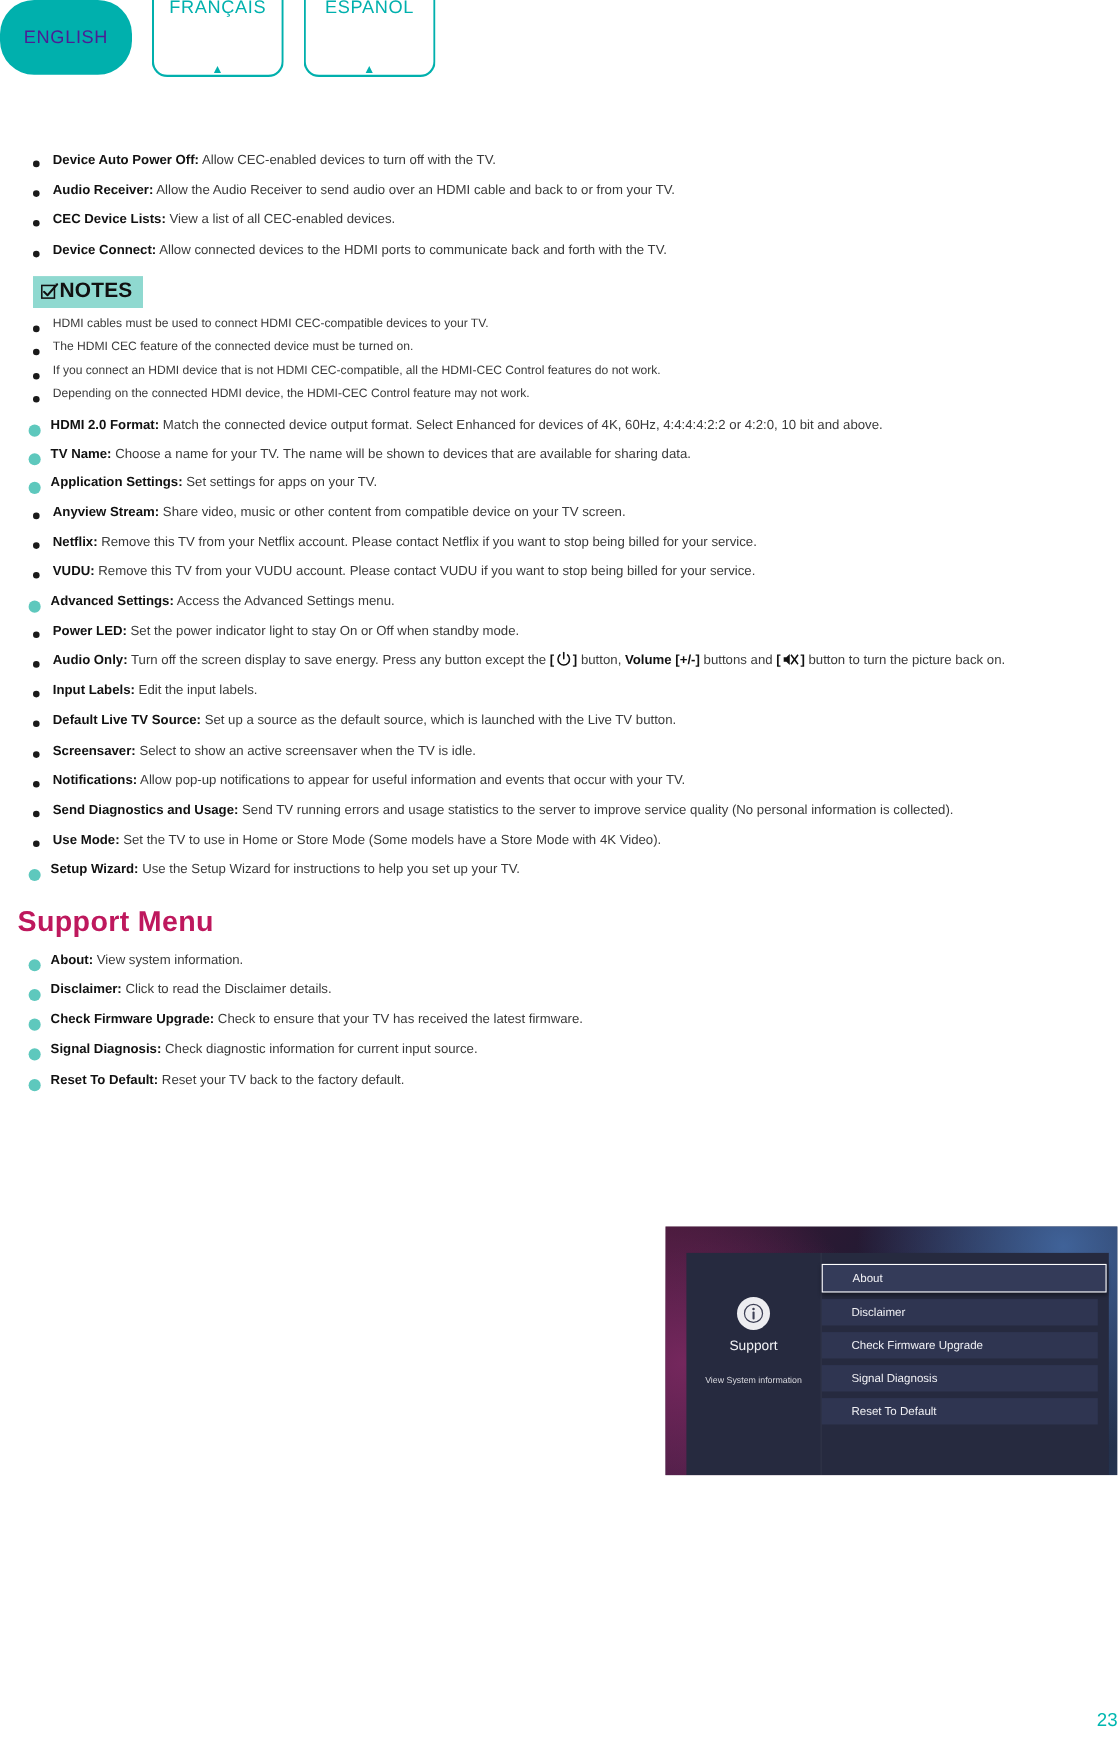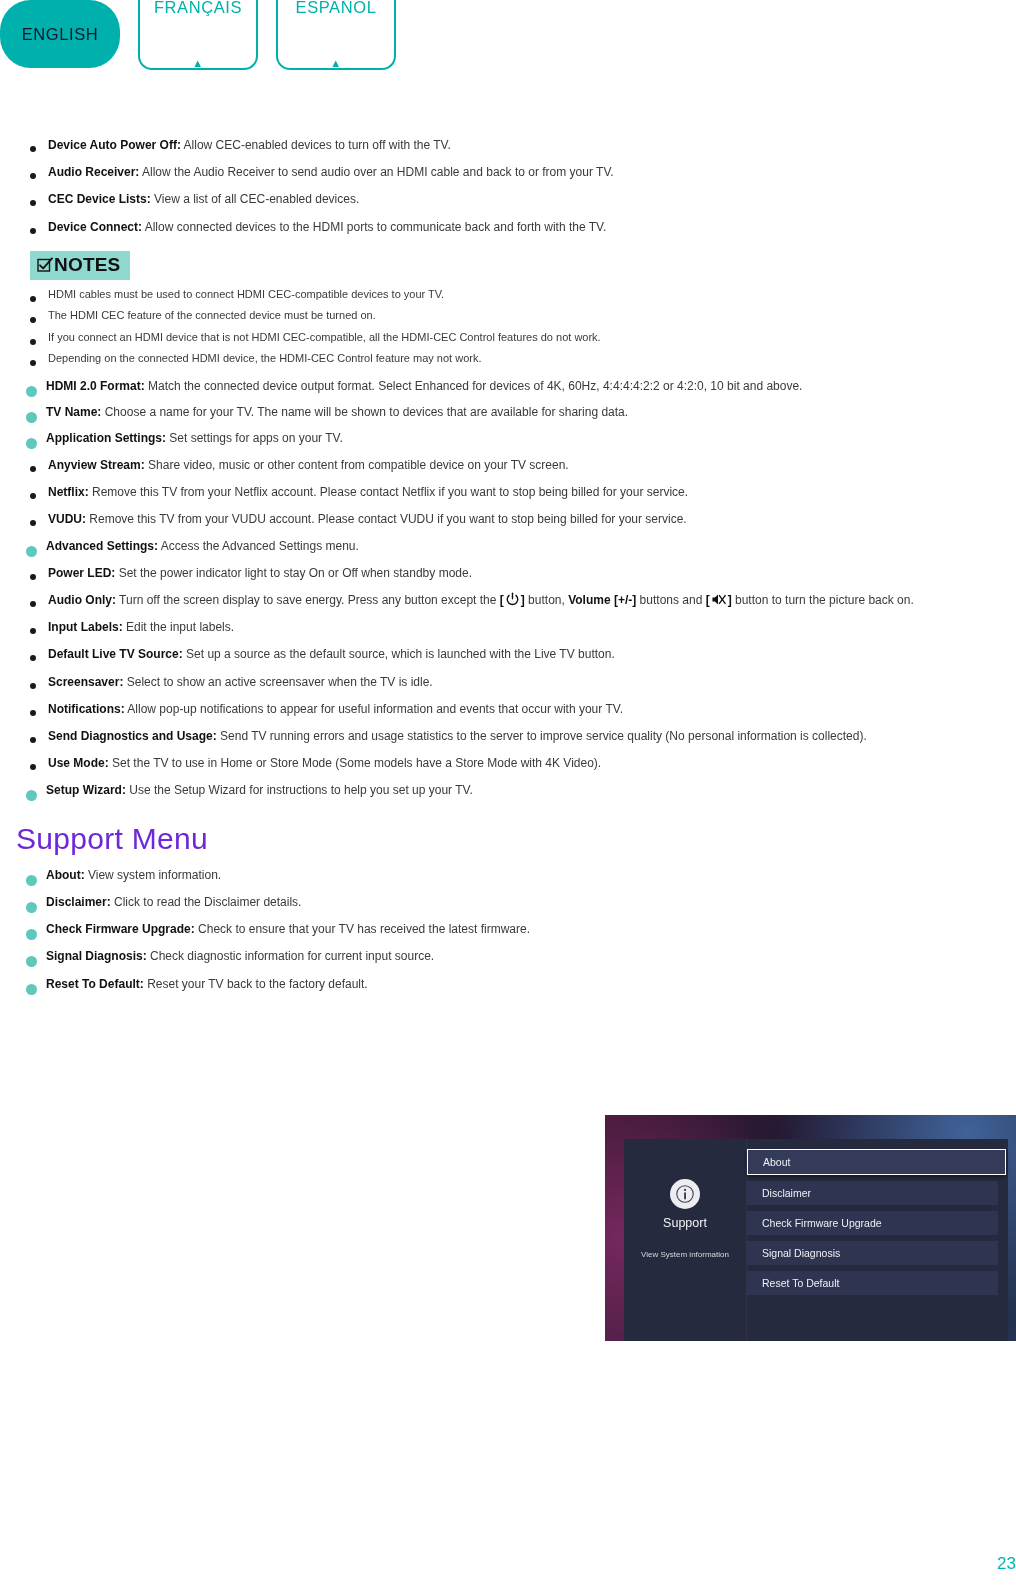--- a/index.html
+++ b/index.html
@@ -29,21 +29,21 @@
     display: flex;
     flex-direction: column;
     align-items: center;
     justify-content: center;
     font-size: 16.5px;
     letter-spacing: 0.6px;
     position: relative;
   }
   .lang-tab.active {
     background: #00b0ad;
-    color: #0f172a;
+    color: #4c1d95;
     height: 68px;
     border-radius: 31px;
   }
   .lang-tab.inactive {
     background: #ffffff;
     color: #00b0ad;
     border: 2px solid #00b0ad;
     border-top: none;
     margin-left: 18px;
     width: 120px;
@@ -147,23 +147,23 @@
   
   .keyglyph {
     font-weight: bold;
     color: #111;
     white-space: nowrap;
   }
   .keyglyph svg { vertical-align: -3px; margin: 0 1px; }
 
   
   .section-heading {
-    color: #6d28d9;
-    font-size: 30px;
-    font-weight: normal;
+    color: #be185d;
+    font-size: 26px;
+    font-weight: bold;
     letter-spacing: 0.3px;
     margin: 22px 0 10px 0;
   }
 
   
   .support-wrap { position: relative; }
   .support-list { width: 590px; }
   .support-list li.l1 { margin-bottom: 9px; }
 
   
@@ -215,21 +215,21 @@
     font-size: 8px;
   }
   .tv-right {
     flex: 1;
     padding-top: 10px;
   }
   .tv-menu-item {
     height: 24px;
     display: flex;
     align-items: center;
-    padding-left: 15px;
+    padding-left: 27px;
     color: #f0f0f4;
     font-size: 10.5px;
     background: #2f3551;
     margin-bottom: 6px;
     margin-right: 10px;
   }
   .tv-menu-item.selected {
     background: #343b59;
     border: 1.5px solid #ffffff;
     height: 26px;

